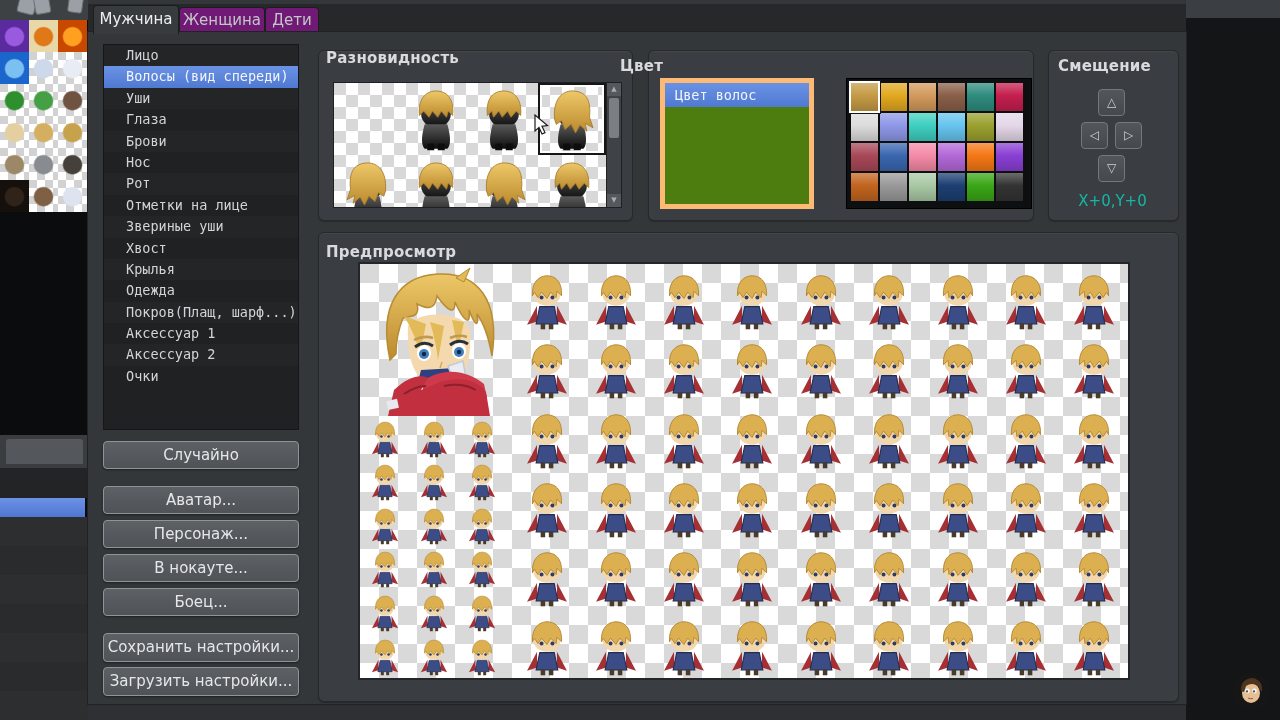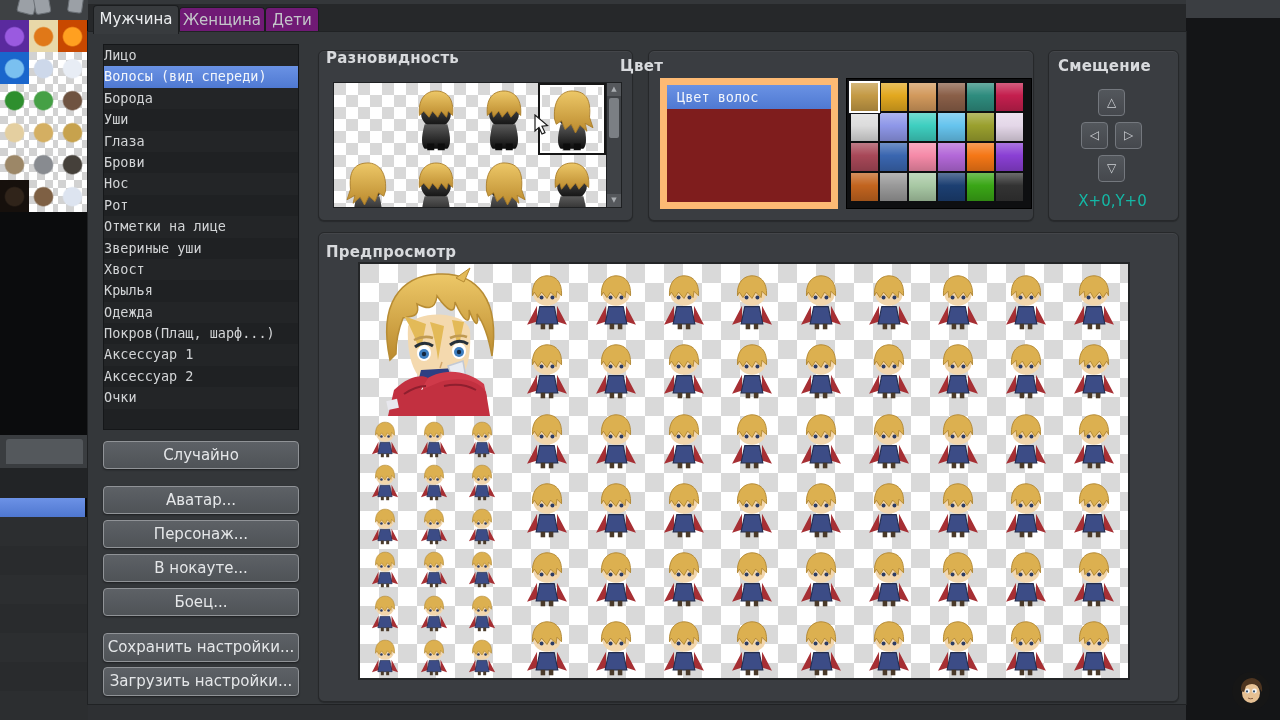--- a/index.html
+++ b/index.html
@@ -34,21 +34,21 @@
                box-shadow:0 0 0 1px #202224;}
   .tab{position:absolute;text-align:center;font-size:15px;color:#c3c6c9;
        background:#701a75;border:1px solid #1b1d1f;border-bottom:none;
        border-radius:4px 4px 0 0;line-height:25px;height:25px;top:7px;}
   .tab.active{background:#383b3e;color:#eceef0;top:5px;height:28px;line-height:27px;z-index:2;}
 
   
   #parts-list{left:103px;top:44px;width:196px;height:386px;background:#1f2123;
               border:1px solid #151719;box-sizing:border-box;overflow:hidden;
               font-family:"DejaVu Sans Mono","Liberation Mono",monospace;}
-  .list-row{height:21.4px;line-height:21.4px;padding-left:0;font-size:13.5px;color:#d2d4d6;
+  .list-row{height:21.4px;line-height:21.4px;padding-left:22px;font-size:13.5px;color:#d2d4d6;
             white-space:nowrap;}
   .list-row:nth-child(odd){background:#232527;}
   .list-row.selected{background:linear-gradient(#6a92e4,#4f79d2);color:#f2f5fb;}
 
   .btn{position:absolute;left:103px;width:196px;height:28px;box-sizing:border-box;
        background:linear-gradient(#5d6166,#4f5357);border:1px solid #909397;border-radius:4px;
        color:#e5e7e9;font-size:15px;text-align:center;line-height:26px;
        box-shadow:0 1px 2px rgba(0,0,0,.45);}
   #btn-random{top:441px;}
   #btn-avatar{top:486px;}
@@ -77,22 +77,22 @@
   .tsvg.flip{transform:scaleX(-1);}
   #variety-scroll{left:606px;top:82px;width:16px;height:126px;background:#3f4246;
                   border:1px solid #1e2022;box-sizing:border-box;}
   .scroll-btn{position:absolute;left:0;width:14px;height:13px;background:#55585c;color:#a9adb1;
               font-size:7px;text-align:center;line-height:13px;}
   #scroll-up{top:0;}
   #scroll-down{bottom:0;}
   #scroll-thumb{position:absolute;left:2px;top:15px;width:10px;height:40px;background:#7b7f84;border-radius:2px;}
 
   
-  #color-list{left:660px;top:78px;width:178px;height:131px;background:#7f1d1d;
-              border:7px solid #fdba74;box-sizing:border-box;overflow:hidden;
+  #color-list{left:660px;top:78px;width:154px;height:131px;background:#4d7c0f;
+              border:5px solid #fdba74;box-sizing:border-box;overflow:hidden;
               font-family:"DejaVu Sans Mono","Liberation Mono",monospace;}
   #color-item{height:24px;line-height:24px;padding-left:10px;font-size:13.5px;color:#f2f5fb;
               background:linear-gradient(#6a92e4,#4f79d2);}
   #palette{left:846px;top:78px;width:186px;height:131px;background:#0e0f11;border:1px solid #000;
            box-sizing:border-box;padding:4px;display:grid;
            grid-template-columns:repeat(6,27px);grid-auto-rows:28px;gap:2px;align-content:start;}
   .swatch{background-color:var(--c);
           background-image:linear-gradient(rgba(255,255,255,.28),rgba(255,255,255,0) 45%,rgba(0,0,0,.18));}
   .swatch.selected{box-shadow:0 0 0 2px #ffffff,0 0 0 3px #15161a;z-index:1;}
 
@@ -239,21 +239,20 @@
 
   <div class="abs" id="tabbar"></div>
   <div class="tab active" style="left:93px;width:84px;">Мужчина</div>
   <div class="tab" style="left:179px;width:84px;">Женщина</div>
   <div class="tab" style="left:265px;width:52px;">Дети</div>
   <div class="abs" id="dialog-body"></div>
 
   <div class="abs" id="parts-list">
       <div class="list-row">Лицо</div>
       <div class="list-row selected">Волосы (вид спереди)</div>
-      <div class="list-row">Борода</div>
       <div class="list-row">Уши</div>
       <div class="list-row">Глаза</div>
       <div class="list-row">Брови</div>
       <div class="list-row">Нос</div>
       <div class="list-row">Рот</div>
       <div class="list-row">Отметки на лице</div>
       <div class="list-row">Звериные уши</div>
       <div class="list-row">Хвост</div>
       <div class="list-row">Крылья</div>
       <div class="list-row">Одежда</div>

